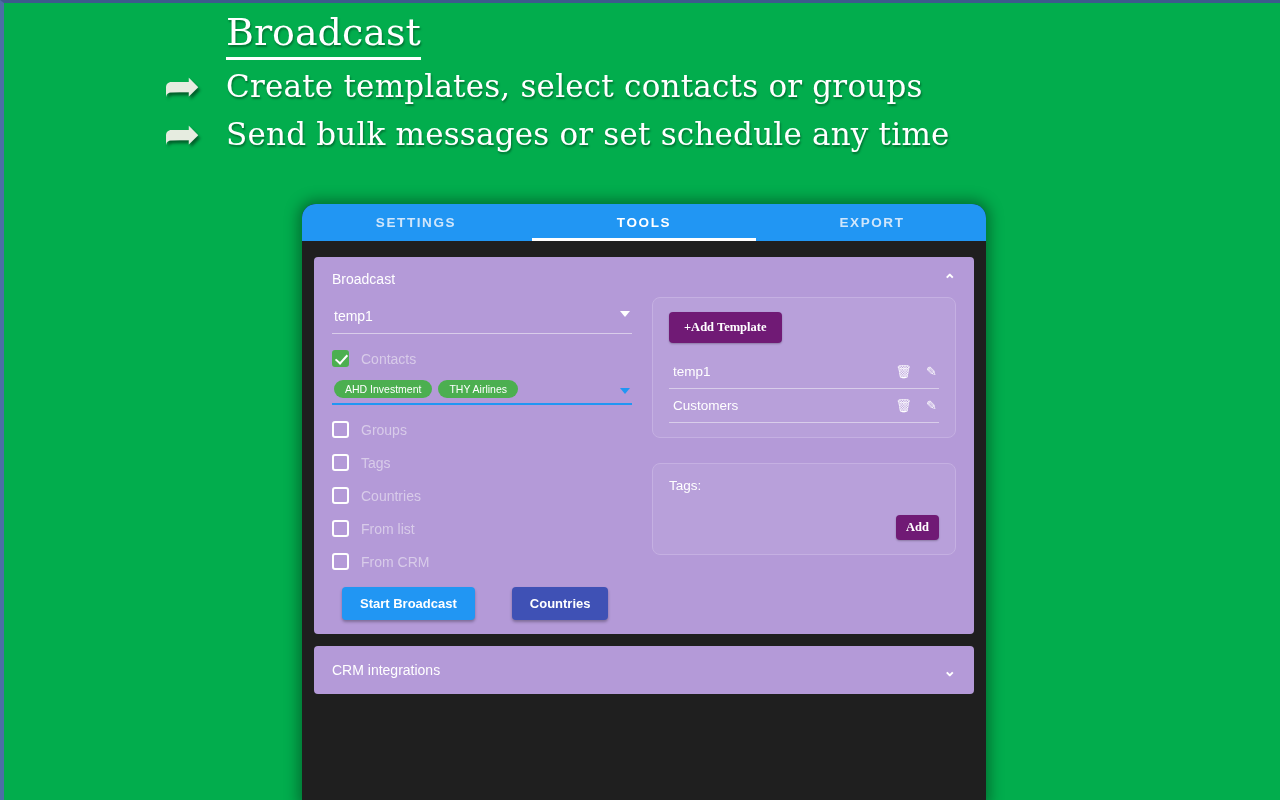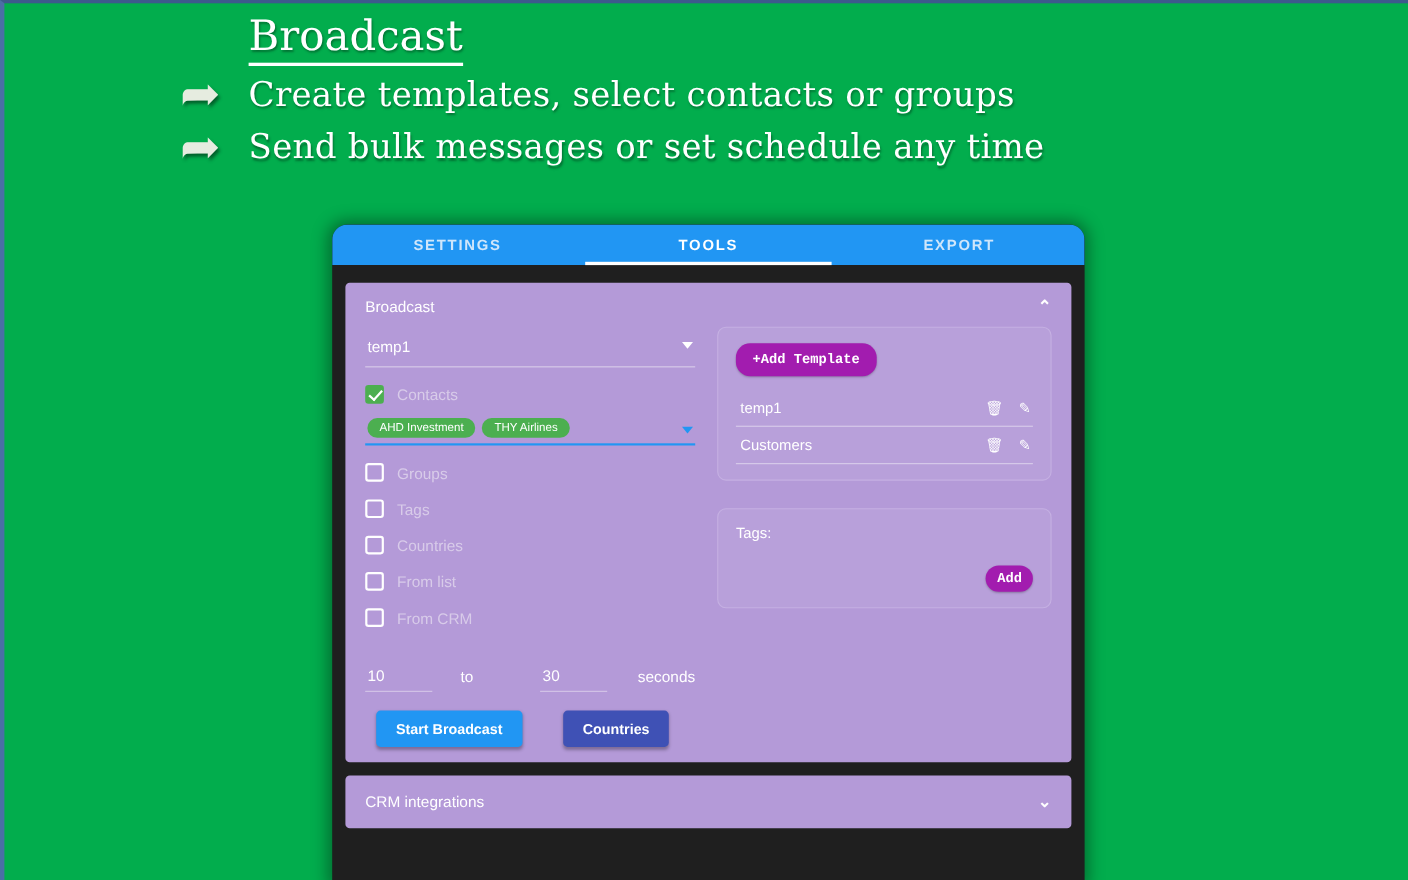--- a/index.html
+++ b/index.html
@@ -202,30 +202,30 @@
 
   
   .subpanel {
     background: #b8a0da;
     border: 1px solid #c5b0e2;
     border-radius: 8px;
     padding: 14px 16px;
   }
   .subpanel + .subpanel { margin-top: 25px; }
   .btn-green {
-    background: #a21caf;
+    background: #701a75;
     color: #ffffff;
     font-size: 12.5px;
     font-weight: bold;
     border: none;
-    border-radius: 13px;
+    border-radius: 4px;
     padding: 8px 15px;
     cursor: pointer;
     box-shadow: 0 1px 2px rgba(0,0,0,0.25);
-    font-family: Liberation Mono, monospace;
+    font-family: Liberation Serif, serif;
   }
   .tpl-row {
     display: flex;
     align-items: center;
     justify-content: space-between;
     border-bottom: 1px solid #d9cdea;
     padding: 9px 2px 9px 4px;
   }
   .tpl-name { color: #ffffff; font-size: 13.5px; }
   .tpl-actions { display: flex; align-items: center; gap: 14px; }
@@ -362,29 +362,20 @@
           </div>
           <div class="chk-row">
             <span class="chk"></span>
             <span class="chk-label">From list</span>
           </div>
           <div class="chk-row">
             <span class="chk"></span>
             <span class="chk-label">From CRM</span>
           </div>
 
-          <div class="delay-row">
-            <div class="num-field">10</div>
-            <div class="gap-a"></div>
-            <div class="delay-word">to</div>
-            <div class="gap-b"></div>
-            <div class="num-field">30</div>
-            <div class="gap-c"></div>
-            <div class="delay-word">seconds</div>
-          </div>
 
           <div class="action-row">
             <button class="btn-primary">Start Broadcast</button>
             <button class="btn-indigo">Countries</button>
           </div>
         </div>
 
         <div class="col-right">
 
           <div class="subpanel">

